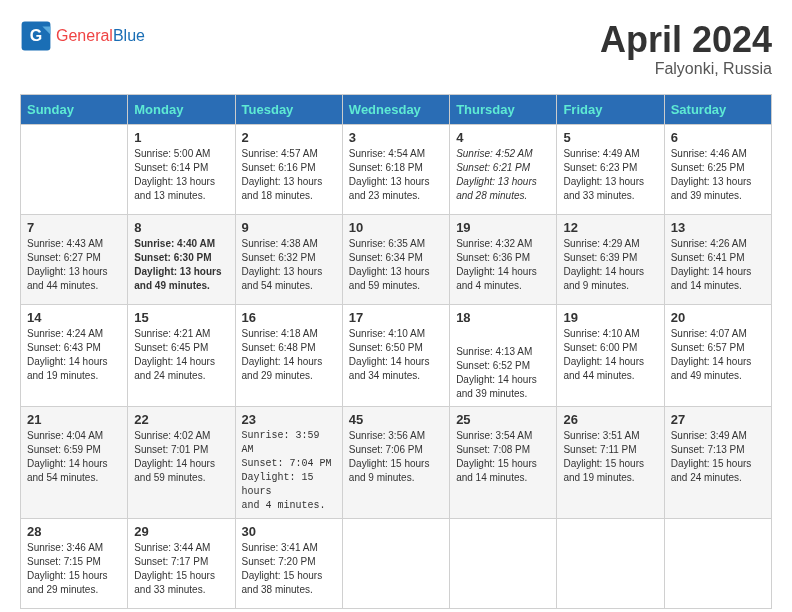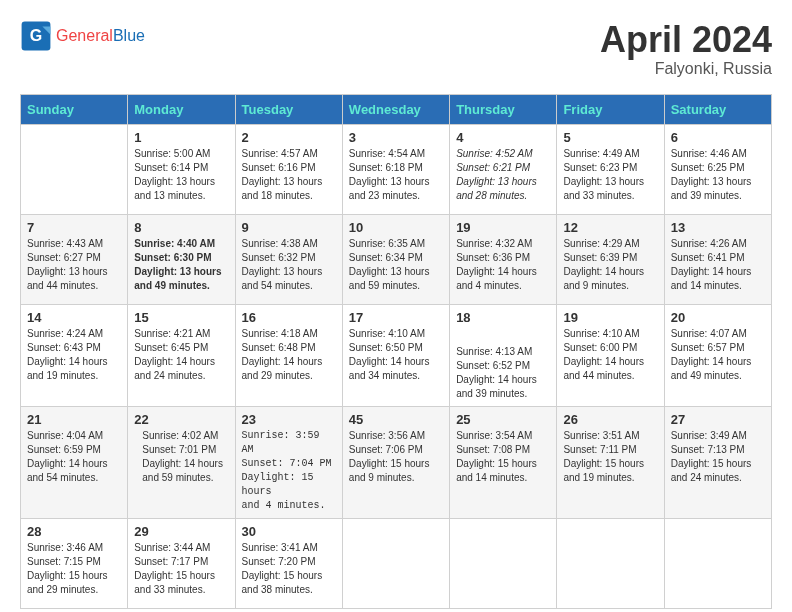--- a/index.html
+++ b/index.html
@@ -264,21 +264,21 @@
       <tr>
         <td>
           <span class="day-number">21</span>
           <div class="day-info" style="white-space: pre-line;">Sunrise: 4:04 AM
 Sunset: 6:59 PM
 Daylight: 14 hours
 and 54 minutes.</div>
         </td>
         <td>
           <span class="day-number">22</span>
-          <div class="day-info" style="white-space: pre-line; margin-left: 8px;">Sunrise: 4:02 AM
+          <div class="day-info" style="white-space: pre-line;">Sunrise: 4:02 AM
 Sunset: 7:01 PM
 Daylight: 14 hours
 and 59 minutes.</div>
         </td>
         <td>
           <span class="day-number">23</span>
           <div class="day-info" style="white-space: pre-line; font-family: Liberation Mono, monospace;">Sunrise: 3:59 AM
 Sunset: 7:04 PM
 Daylight: 15 hours
 and 4 minutes.</div>

